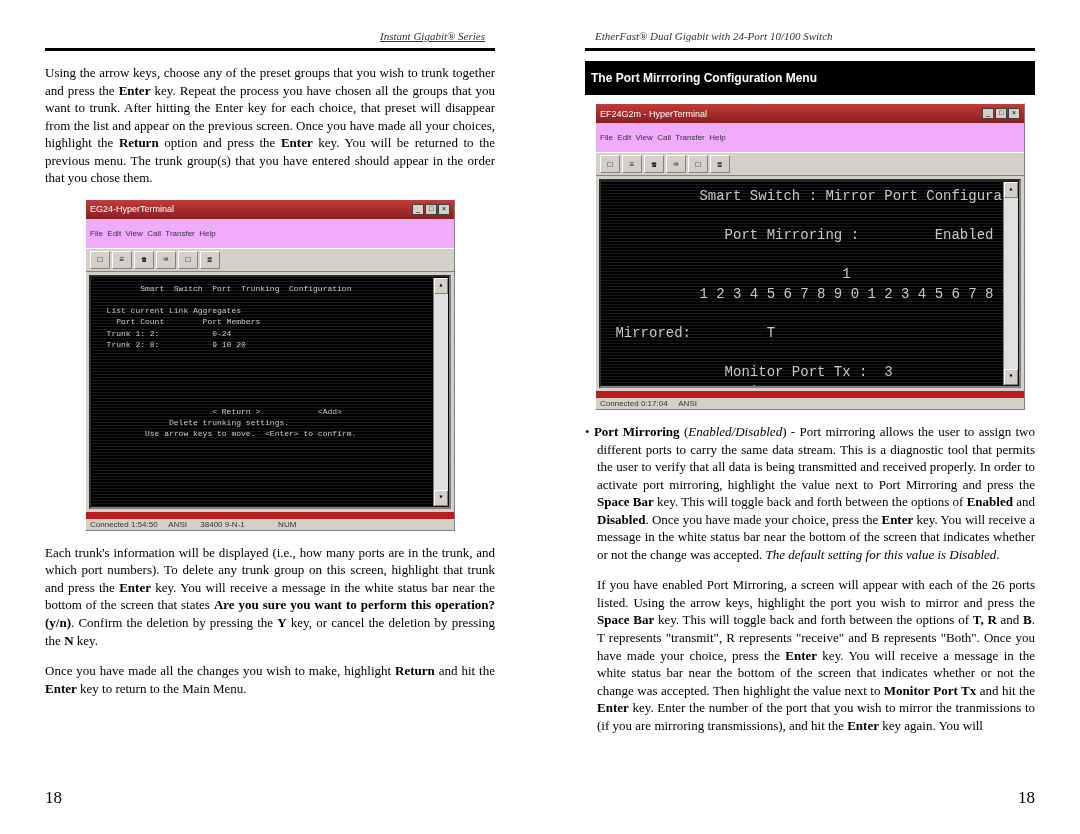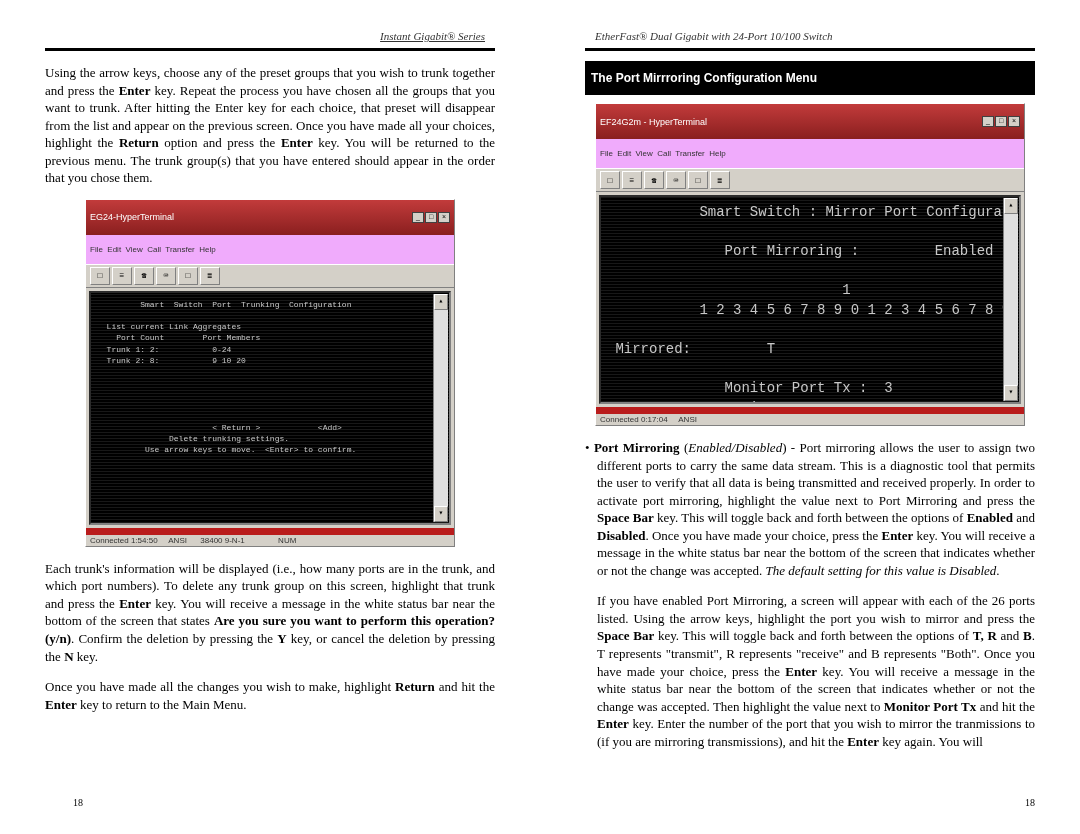--- a/index.html
+++ b/index.html
@@ -48,22 +48,21 @@
     color: #fff;
     font-family: Arial, sans-serif;
     font-weight: bold;
     font-size: 12px;
     padding: 10px 6px;
     margin: 4px 0 8px 0;
   }
   .page-num {
     position: absolute;
     bottom: 26px;
-    font-size: 10px;
-    margin-left: 28px;
+    font-size: 17px;
   }
   .page-left .page-num { left: 45px; }
   .page-right .page-num { right: 45px; }
 
   
   .term-window {
     background: #d4d0c8;
     border: 1px solid #808080;
     border-top-color:#fff; border-left-color:#fff;
     padding: 0;
@@ -73,21 +72,21 @@
     box-sizing: border-box;
   }
   .left-fig  { width: 370px; }
   .right-fig { width: 430px; }
 
   .titlebar {
     background: linear-gradient(to bottom, #c23b3b, #8a1f1f);
     color: #fff;
     font-size: 9px;
     font-family: Tahoma, sans-serif;
-    padding: 12px 4px;
+    padding: 4px 4px;
     display:flex; justify-content: space-between; align-items:center;
   }
   .titlebar .btns { display:flex; gap:1px;}
   .titlebar .btn { width:10px; height:9px; background:#d4d0c8; border:1px solid #404040; font-size:7px; line-height:7px; text-align:center; color:#000;}
   .menubar {
     background: #f0abfc;
     font-size: 8px;
     font-family: Tahoma, sans-serif;
     padding: 10px 4px;
     color: #333;

